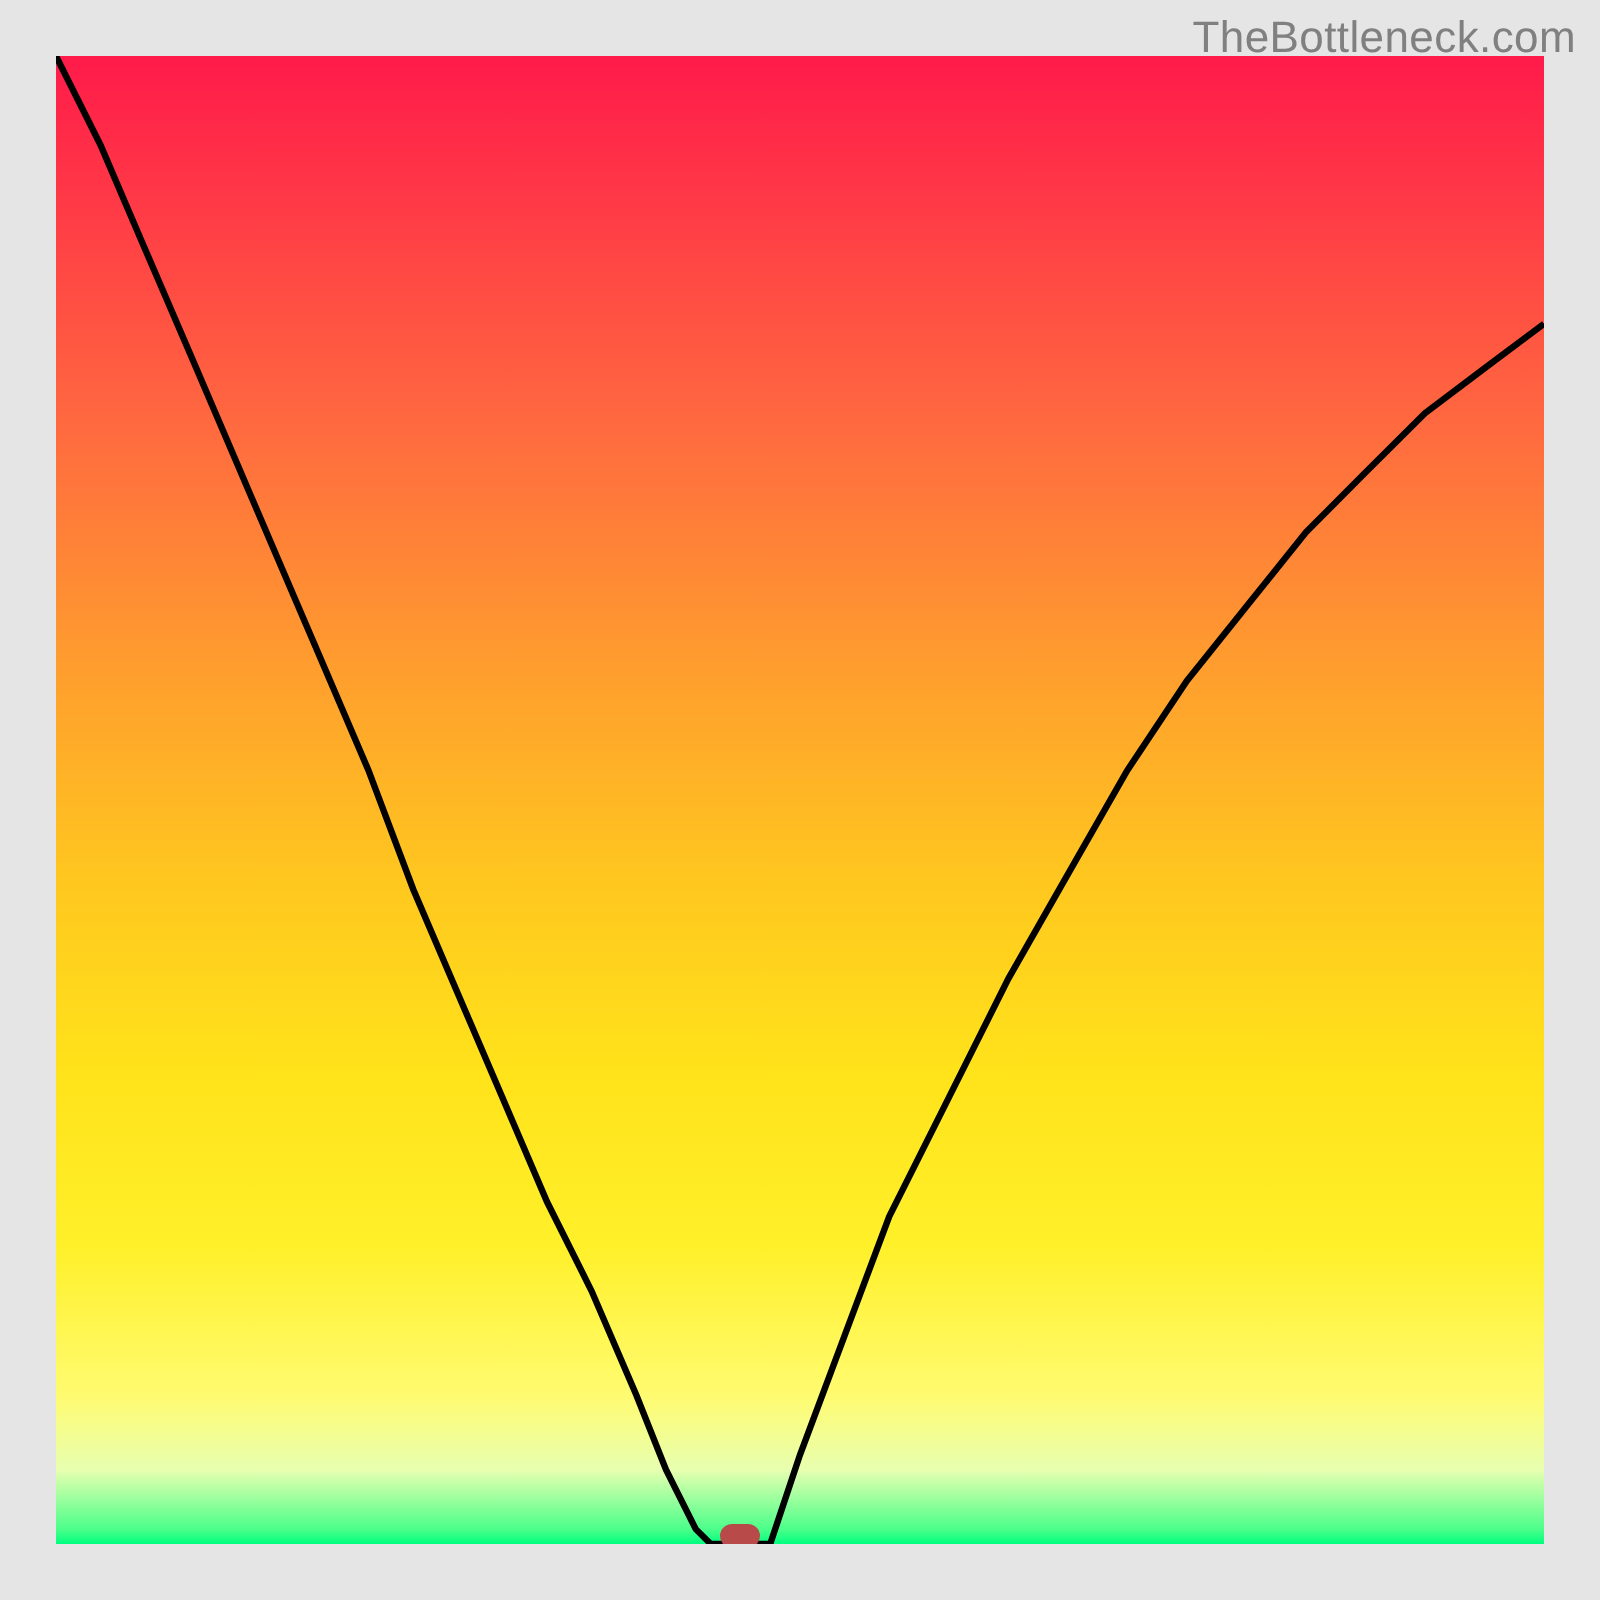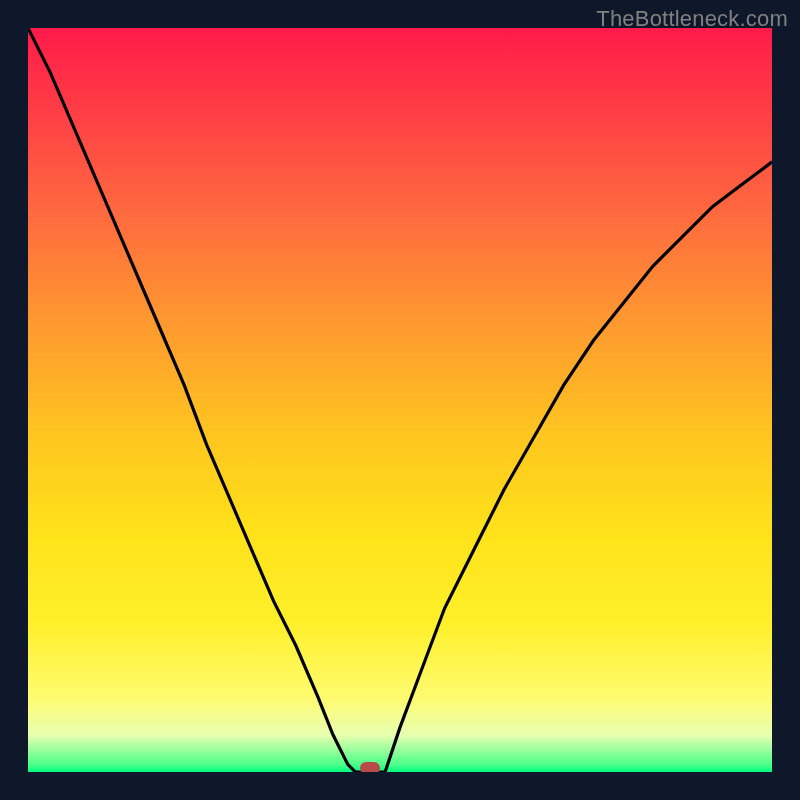--- a/index.html
+++ b/index.html
@@ -8,21 +8,21 @@
     width: 800px;
     height: 800px;
     overflow: hidden;
     background: #000;
     font-family: Arial, Helvetica, sans-serif;
   }
   .frame {
     position: relative;
     width: 800px;
     height: 800px;
-    background: #0f172a;
+    background: #e5e5e5;
   }
   .plot {
     position: absolute;
     left: 28px;
     top: 28px;
     width: 744px;
     height: 744px;
     overflow: hidden;
   }
   .gradient {

